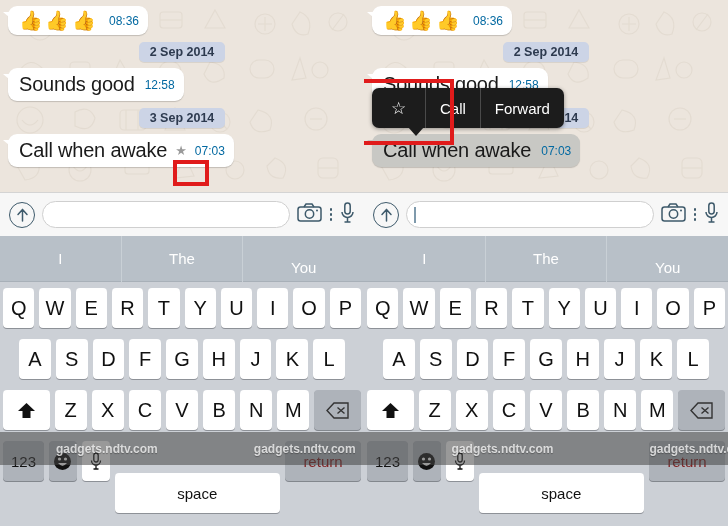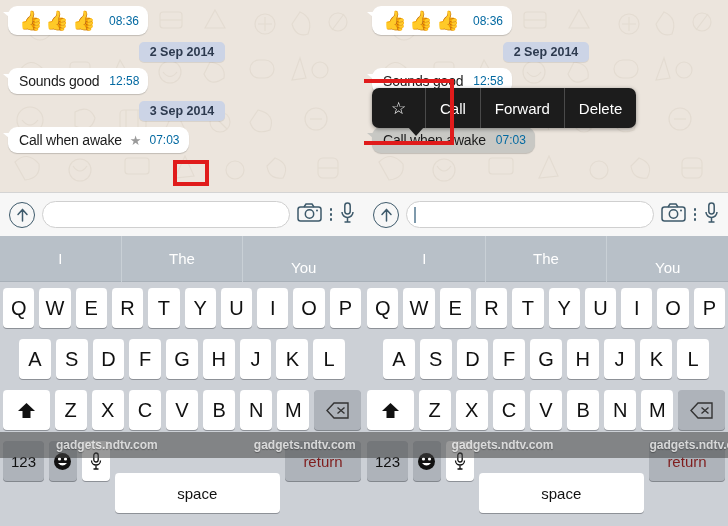--- a/index.html
+++ b/index.html
@@ -31,21 +31,21 @@
     max-width:92%;
   }
   .bubble:before{
     content:""; position:absolute; left:-5px; top:6px;
     width:0;height:0;
     border-top:5px solid #fff;
     border-left:6px solid transparent;
   }
   .bubble.sel { background:#c8c8c4; }
   .bubble.sel:before { border-top-color:#c8c8c4; }
-  .btext { font-size:14px; color:#1a1a1a; letter-spacing:-.2px; }
+  .btext { font-size:20px; color:#1a1a1a; letter-spacing:-.2px; }
   .btime { font-size:12px; color:#0369a1; margin-left:10px; white-space:nowrap; }
   .emoji { font-size:19px; letter-spacing:3px; line-height:1; }
 
   .daterow { text-align:center; margin:7px 0 6px 0; }
   .datepill {
     display:inline-block; background:#ccd4e6; color:#2d3a4f;
     font-size:12.5px; font-weight:bold;
     padding:3px 11px; border-radius:5px;
     box-shadow:0 1px 0 rgba(0,0,0,.08);
   }
@@ -130,21 +130,21 @@
   .key.wide{ flex:1.45 1 0; }
   .krow.r4{ margin-bottom:6px; }
   .key.k123{ flex:.62 1 0; font-size:15px; }
   .key.kemo{ flex:.42 1 0; font-size:17px; }
   .key.kmic{ flex:.42 1 0; background:#fff; box-shadow:0 1px 0 #8d9197; }
   .key.kspace{ flex:2.5 1 0; font-size:15px;margin-top:32px; }
   .key.kret{ flex:1.15 1 0; font-size:15px; color:#7f1d1d; }
 
   
   .wmband{
-    position:absolute; left:0; top:432px; width:728px; height:26px;
+    position:absolute; left:0; top:432px; width:728px; height:33px;
     background:rgba(70,70,70,.55); z-index:50;
     display:flex; align-items:center; overflow:hidden;
     pointer-events:none;
   }
   .wmband span{
     color:rgba(255,255,255,.75); font-size:12px; font-weight:bold;
     white-space:nowrap; margin-right:96px; text-shadow:0 1px 1px rgba(0,0,0,.3);
   }
   .wmband span:first-child{ margin-left:56px; }
 </style>
@@ -406,21 +406,20 @@
         <div class="bubble sel">
           <span class="btext">Call when awake</span>
           <span class="btime">07:03</span>
         </div>
       </div>
 
       <div class="ctxmenu" style="left:8px; top:88px;">
         <div class="ctxitem star">☆</div>
         <div class="ctxitem">Call</div>
         <div class="ctxitem">Forward</div>
-        <div class="ctxitem">Delete</div>
       </div>
 
       <div class="redbox" style="left:-5px; top:79px; width:95px; height:66px;"></div>
     </div>
 
     <div class="inputbar">
       <div class="circ">
         <svg width="13" height="14" viewBox="0 0 13 14">
             <path d="M6.5 13V2M6.5 1.5 L2 6.5M6.5 1.5 L11 6.5" stroke="#3e5a6b" stroke-width="1.5" fill="none" stroke-linecap="round"></path>
           </svg>

